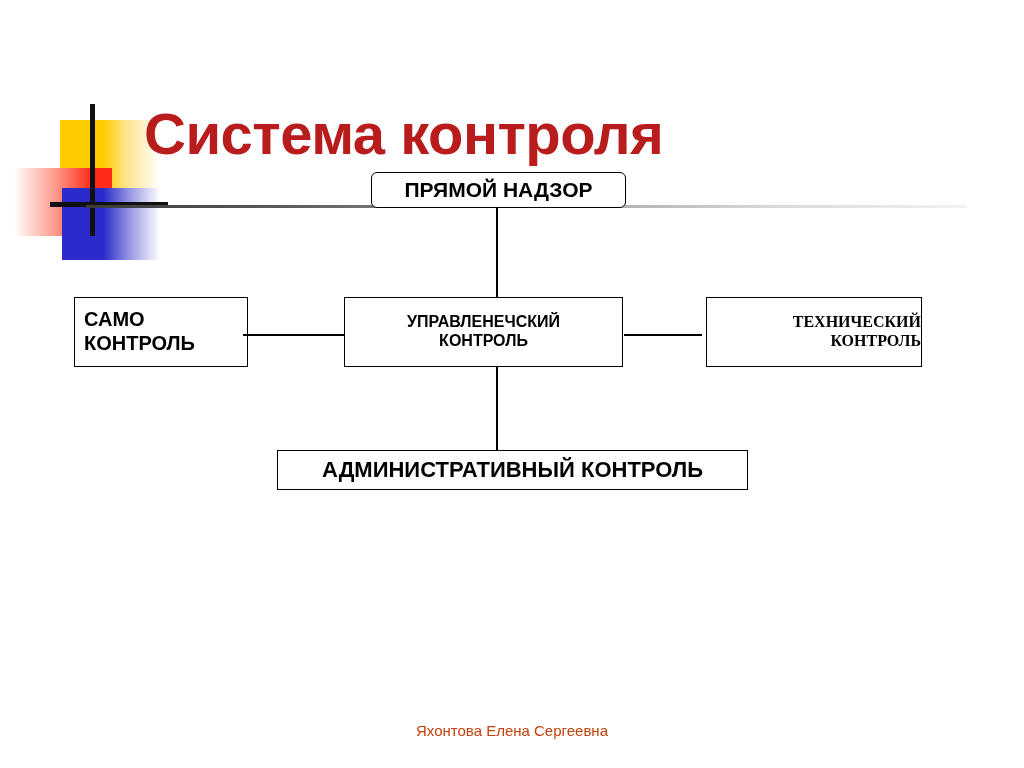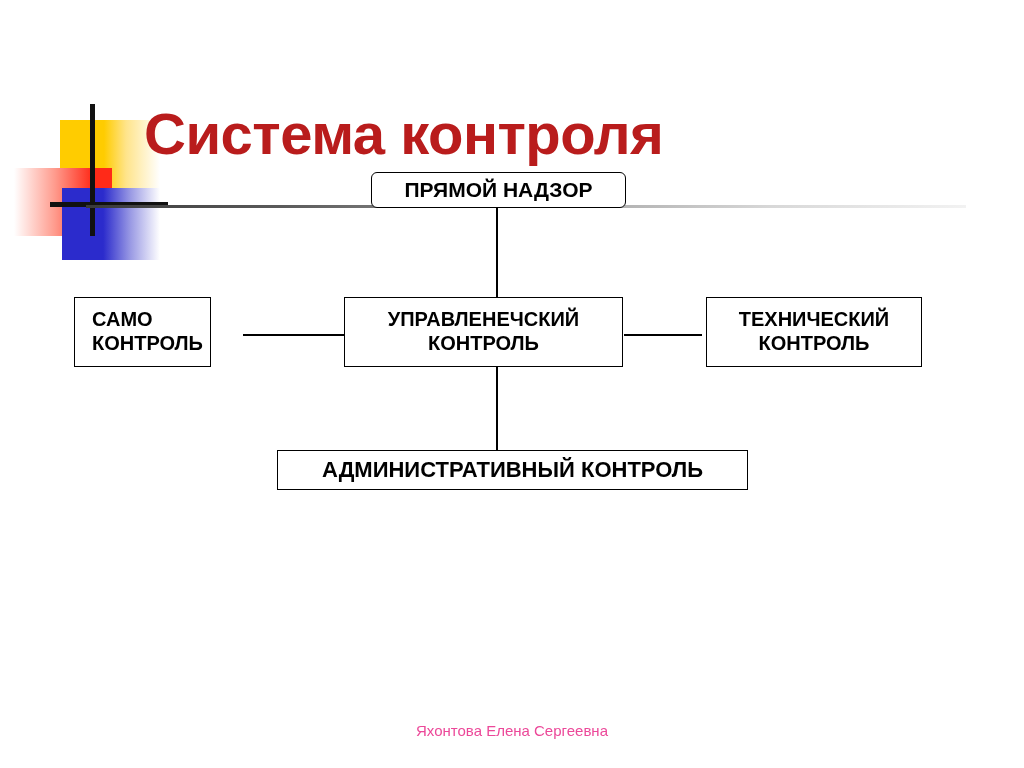--- a/index.html
+++ b/index.html
@@ -114,44 +114,45 @@
     height: 36px;
     font-size: 21px;
     align-items: center;
     text-align: center;
     z-index: 6;
     border-radius: 6px;
   }
   #node-self {
     left: 74px;
     top: 297px;
-    width: 137px;
+    width: 174px;
     height: 70px;
     font-size: 20px;
     align-items: flex-start;
     text-align: left;
-    padding-left: 17px;
+    padding-left: 9px;
   }
   #node-managerial {
     left: 344px;
     top: 297px;
     width: 279px;
     height: 70px;
-    font-size: 20px;
+    font-size: 16px;
     align-items: center;
     text-align: center;
   }
   #node-technical {
     left: 706px;
     top: 297px;
     width: 216px;
     height: 70px;
-    font-size: 20px;
-    align-items: center;
-    text-align: center;
+    font-size: 16px;
+    align-items: flex-end;
+    text-align: center;
+    font-family: Liberation Serif, serif;
   }
   #node-admin {
     left: 277px;
     top: 450px;
     width: 471px;
     height: 40px;
     font-size: 22px;
     align-items: center;
     text-align: center;
   }
@@ -188,21 +189,21 @@
   }
 
   
   #footer {
     position: absolute;
     left: 0;
     top: 722px;
     width: 1024px;
     text-align: center;
     font-size: 15px;
-    color: #ec4899;
+    color: #c2410c;
   }
 </style>
 </head>
 <body>
 
 <div id="slide">
 
   <div id="logo">
     <div class="sq-yellow"></div>
     <div class="sq-red"></div>

